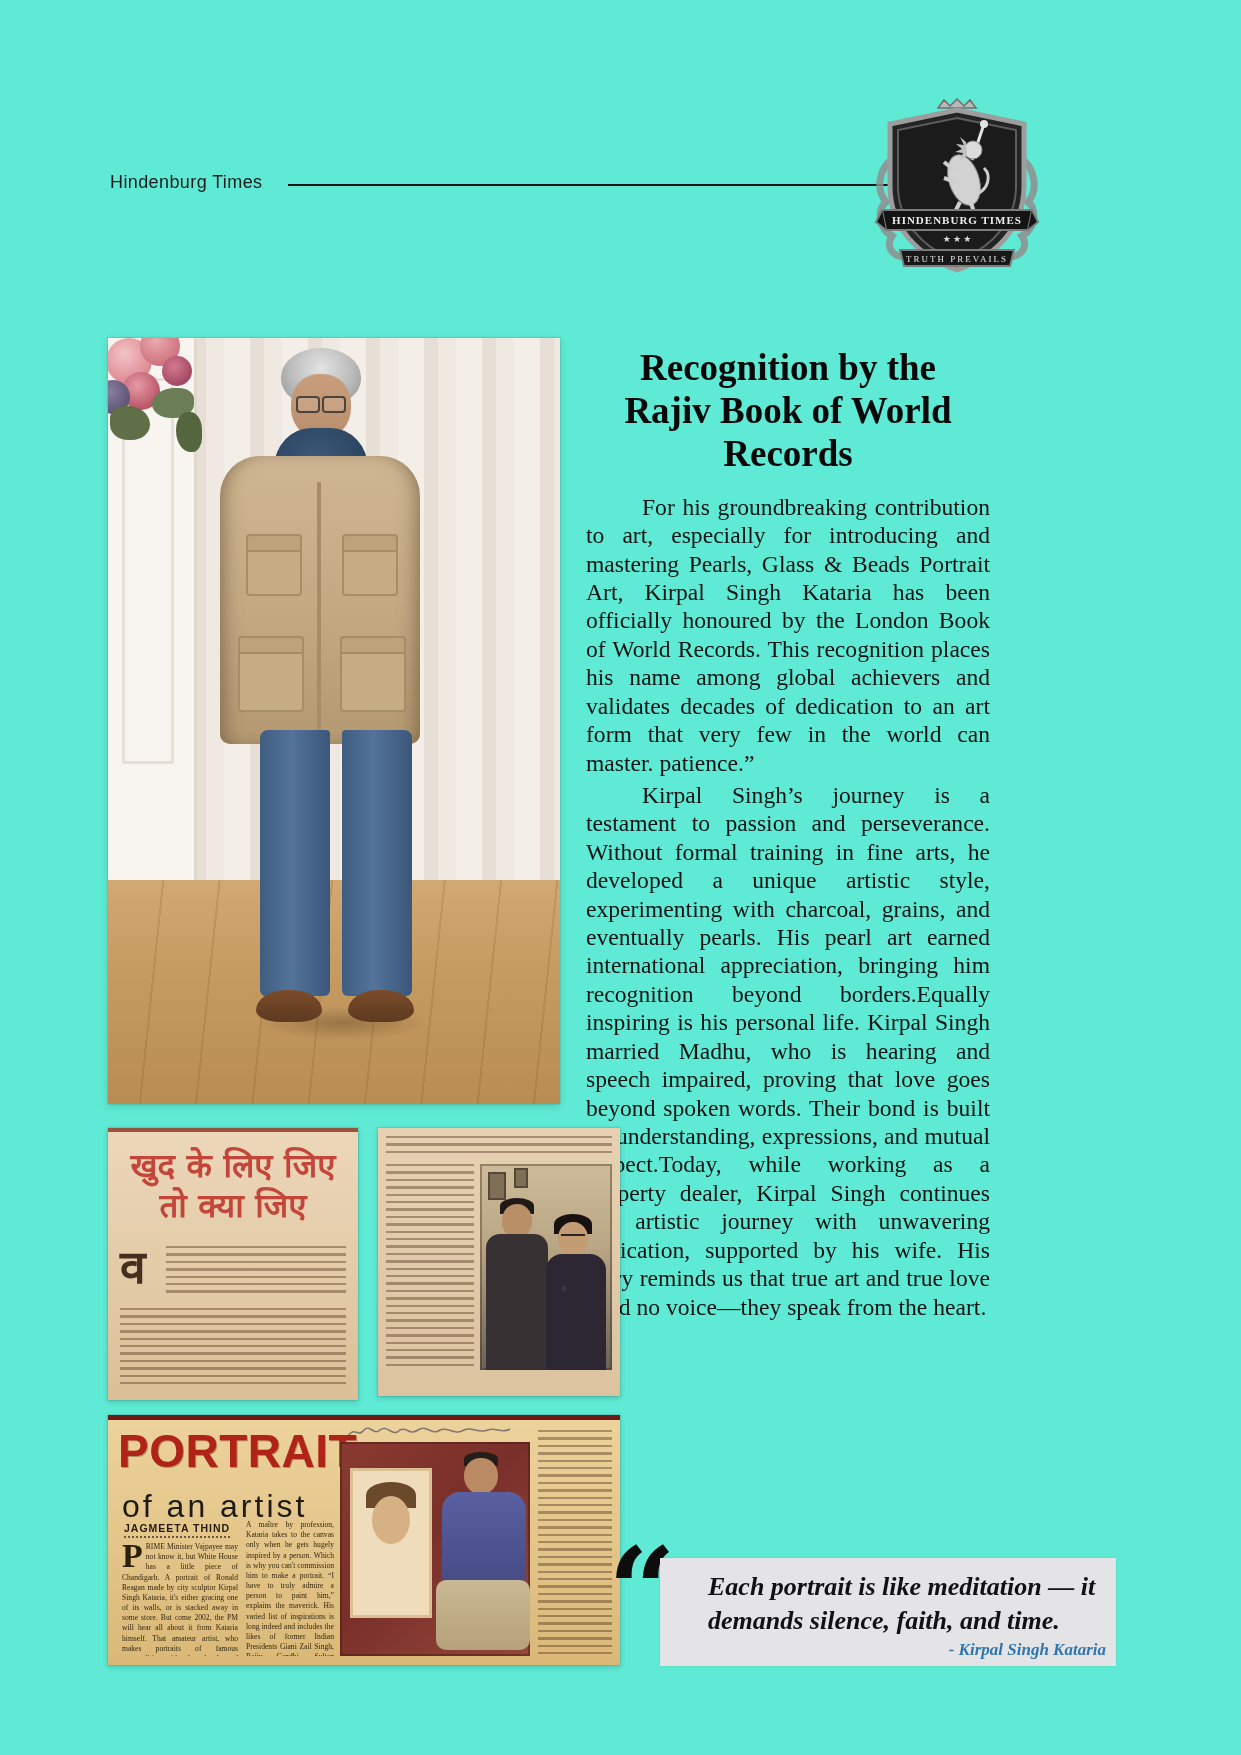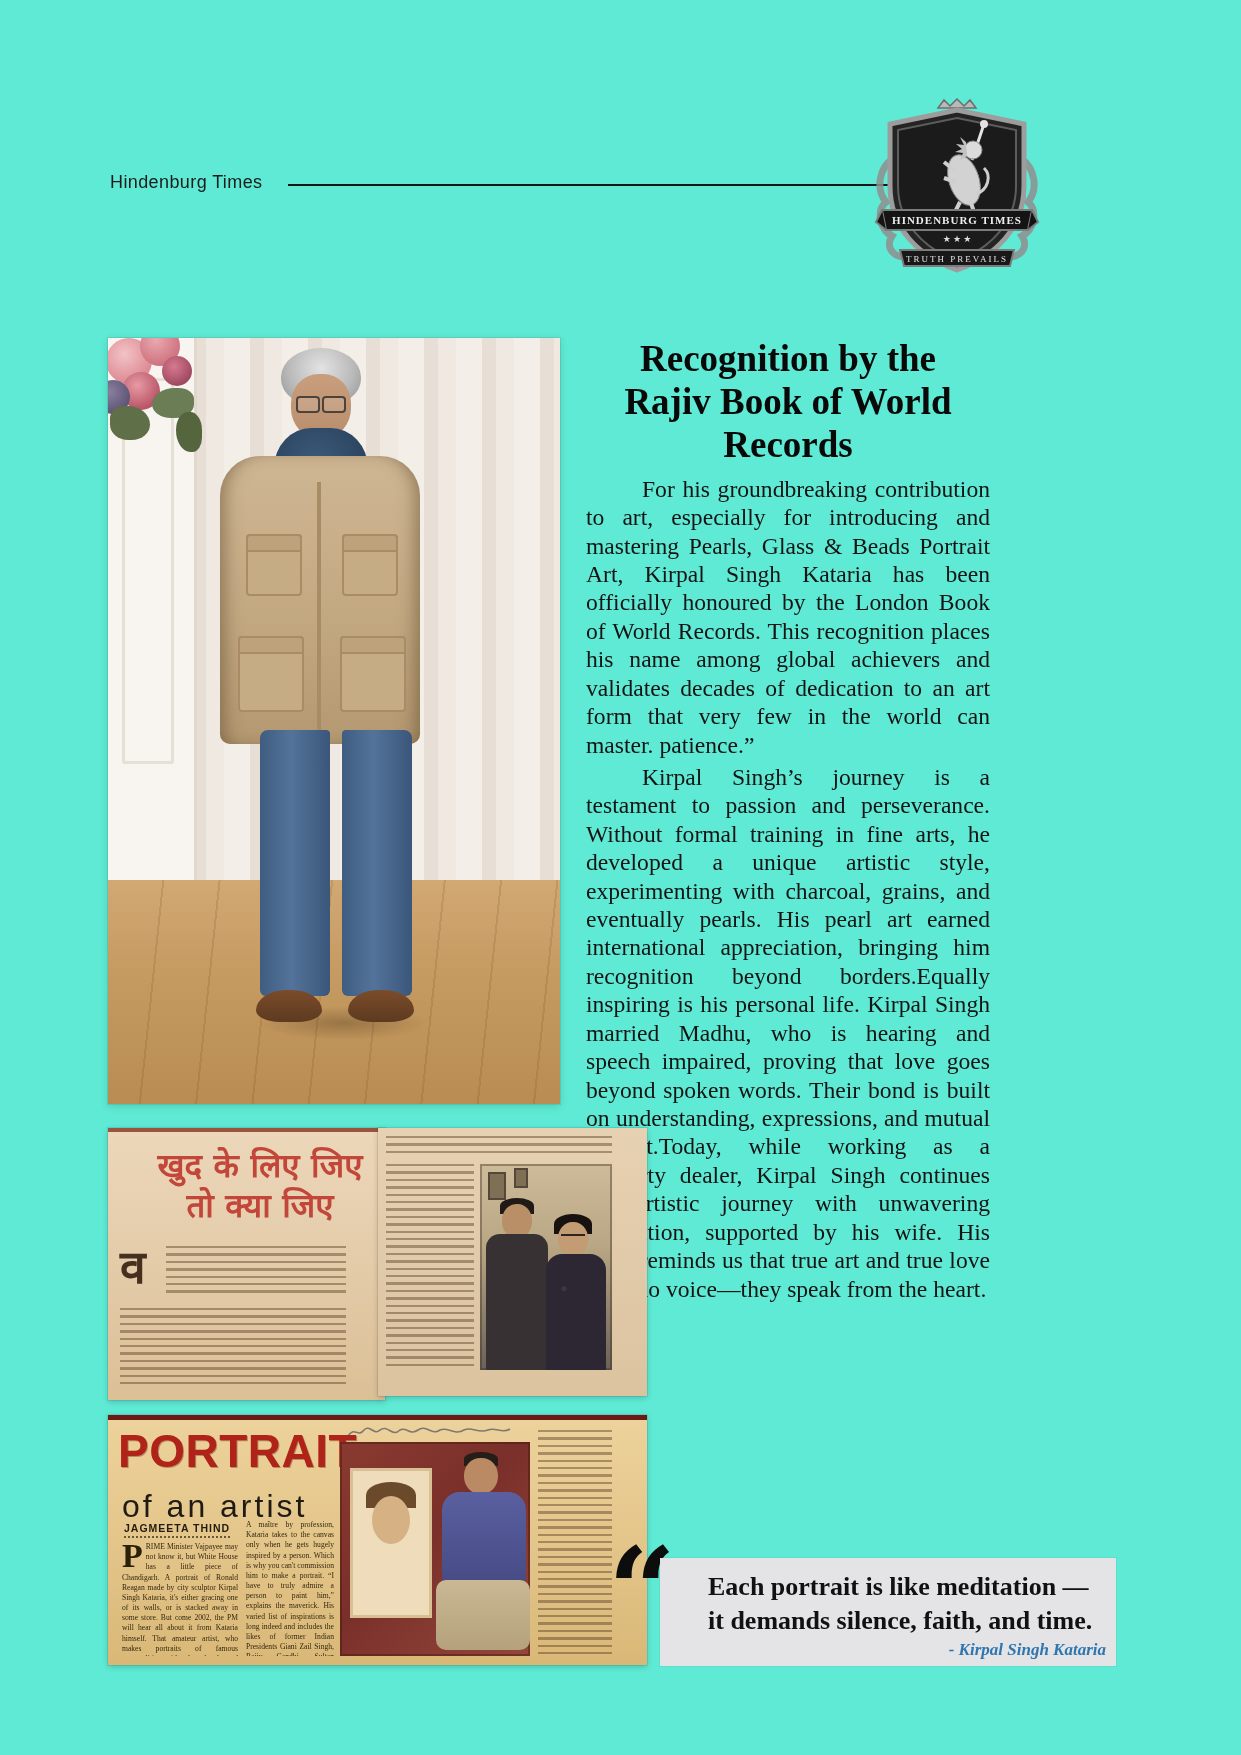--- a/index.html
+++ b/index.html
@@ -8,32 +8,32 @@
   .abs{position:absolute;}
 
   
   .masthead-title{left:110px;top:172px;font-family:"Liberation Sans","DejaVu Sans",sans-serif;
                   font-size:18px;letter-spacing:.4px;color:#1c1c1c;}
   .masthead-rule{left:288px;top:184px;width:697px;height:2px;background:#161616;}
   .crest{left:872px;top:98px;width:170px;height:178px;}
 
   
   .rightcol{left:586px;top:330px;width:404px;}
-  h1.art{margin:8px;text-align:center;font-weight:bold;font-size:37px;line-height:1.16;color:#090909;}
+  h1.art{margin:17px;text-align:center;font-weight:bold;font-size:37px;line-height:1.16;color:#090909;}
   h1.second{margin-top:24px;}
   p.art{margin:6px 0 0 0;font-size:23.6px;line-height:1.205;text-align:justify;text-indent:56px;
         color:#141414;}
   p.art.tight{margin-top:4px;}
 
   
   .quote-box{left:660px;top:1558px;width:456px;height:108px;background:#e4e4e7;
              box-shadow:0 0 0 1px rgba(0,0,0,.04);}
   .quote-mark{left:608px;top:1532px;font-family:"DejaVu Serif",serif;font-weight:bold;
               font-size:118px;line-height:1;color:#0d0d0d;}
-  .quote-text{position:absolute;left:48px;top:12px;width:396px;font-weight:bold;
+  .quote-text{position:absolute;left:48px;top:12px;width:396px;font-style:italic;font-weight:bold;
               font-size:26px;line-height:1.3;color:#111;}
   .quote-attrib{position:absolute;right:10px;bottom:6px;font-style:italic;font-weight:bold;
                 font-size:17px;color:#2f76ae;}
 
   
   .photo{left:108px;top:338px;width:452px;height:766px;overflow:hidden;
          box-shadow:0 0 0 1px rgba(0,0,0,.07),0 2px 8px rgba(0,0,0,.15);}
   .curtain{position:absolute;inset:0;
     background:repeating-linear-gradient(90deg,#f3eee8 0 26px,#e7dfd6 26px 40px,#efe9e2 40px 58px);}
   .wall{position:absolute;left:0;top:0;width:86px;height:556px;background:#f8f5f1;
@@ -72,21 +72,21 @@
              border:2px solid #a78c66;border-radius:4px 4px 2px 2px;}
   .jeans{position:absolute;top:392px;width:70px;height:266px;
         background:linear-gradient(90deg,#3f5d80,#54739a 45%,#3a567a);}
   .jeans.l{left:152px;border-radius:8px 4px 6px 6px;}
   .jeans.r{left:234px;border-radius:4px 8px 6px 6px;}
   .shoe{position:absolute;top:652px;width:66px;height:32px;border-radius:50% 50% 40% 40%/70% 70% 40% 40%;
         background:linear-gradient(180deg,#7b4c2a,#5d3a20);}
   .shoe.l{left:148px;} .shoe.r{left:240px;}
 
   
-  .clip{box-shadow:0 0 0 1px rgba(0,0,0,.08),0 2px 6px rgba(0,0,0,.18);padding-left:27px;}
+  .clip{box-shadow:0 0 0 1px rgba(0,0,0,.08),0 2px 6px rgba(0,0,0,.18);}
   .bars{background-image:repeating-linear-gradient(180deg,rgba(86,56,34,.55) 0 2.4px,rgba(0,0,0,0) 2.4px 7.4px);}
   .bars.soft{opacity:.8;}
 
   
   .clip-hindi{left:108px;top:1128px;width:250px;height:268px;
       background:linear-gradient(180deg,#ecd7ba 0%,#e2c9a5 60%,#dbc096 100%);
       border-top:4px solid #99543e;}
   .hindi-h{margin-top:14px;text-align:center;font-family:"DejaVu Sans",sans-serif;font-weight:bold;
       font-size:33px;line-height:1.22;color:#c2473a;}
   .hindi-drop{position:absolute;left:12px;top:112px;font-family:"DejaVu Sans",sans-serif;

